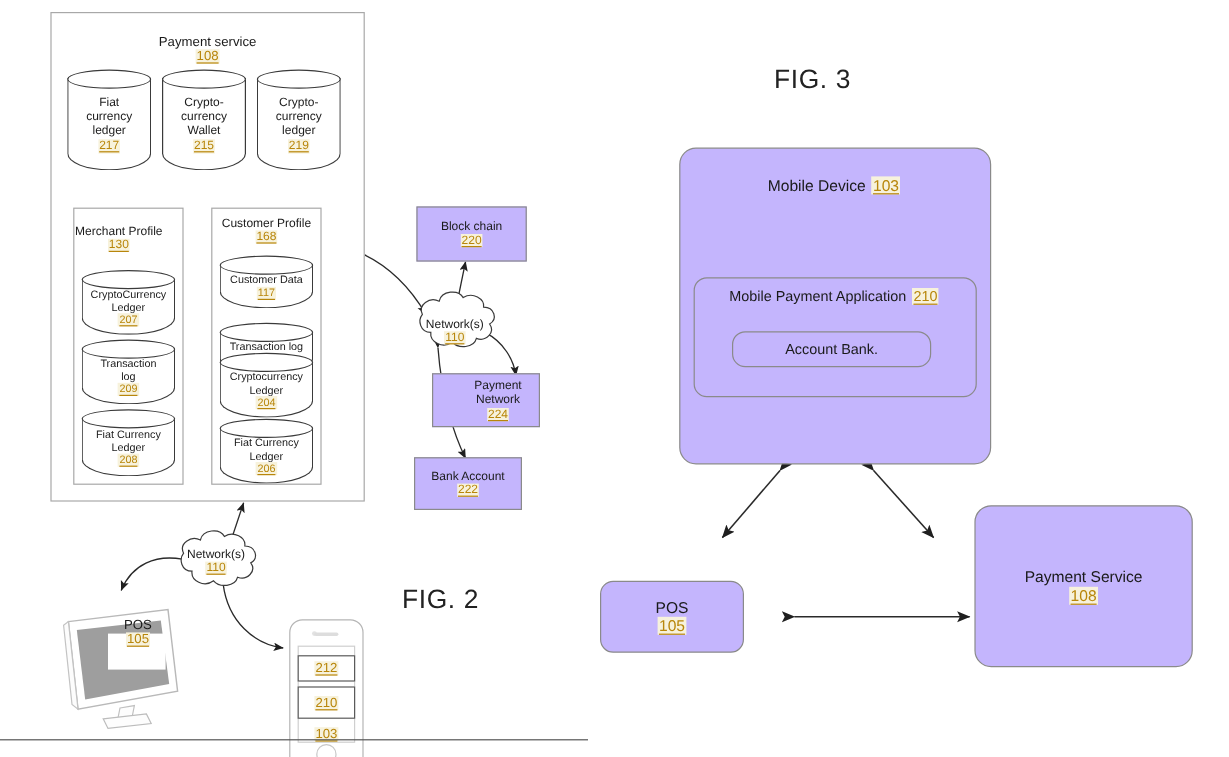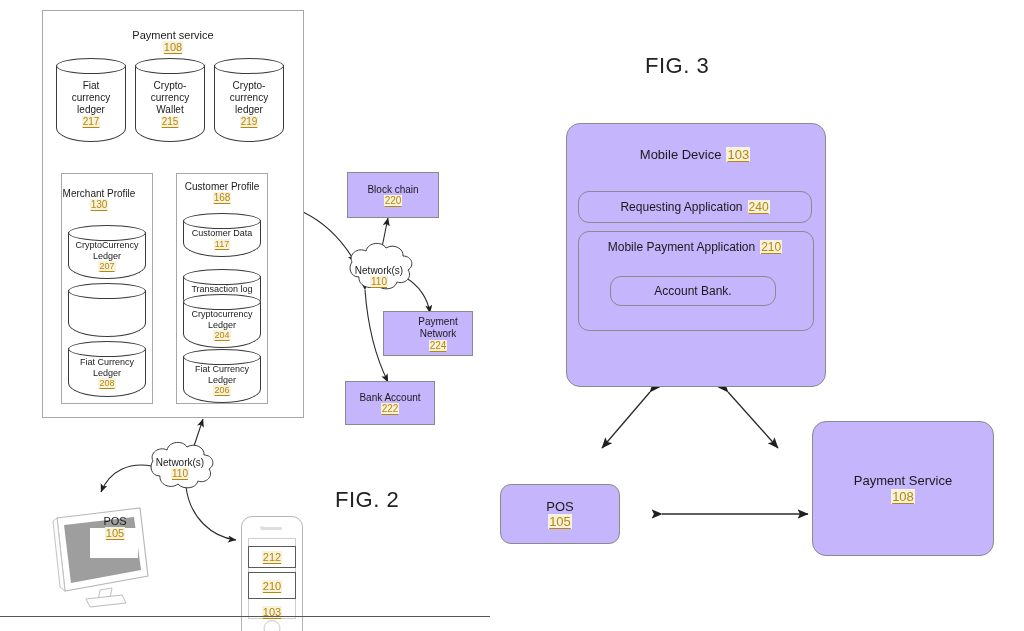--- a/index.html
+++ b/index.html
@@ -160,20 +160,25 @@
     <div class="lbl">
       <span class="t f9" style="font-size:9px">CryptoCurrency</span>
       <span class="t" style="font-size:9px">Ledger</span>
       <span class="ref" style="font-size:9px">207</span>
     </div>
   </div>
 
   <div class="cyl" style="left:68px;top:283px;width:78px;height:54px;">
     <div class="body"></div>
       <div class="top"></div>
+    <div class="lbl">
+      <span class="t" style="font-size:9px">Transaction</span>
+      <span class="t" style="font-size:9px">log</span>
+      <span class="ref" style="font-size:9px">209</span>
+    </div>
   </div>
 
   <div class="cyl" style="left:68px;top:341px;width:78px;height:56px;">
     <div class="body"></div>
       <div class="top"></div>
     <div class="lbl">
       <span class="t" style="font-size:9px">Fiat Currency</span>
       <span class="t" style="font-size:9px">Ledger</span>
       <span class="ref" style="font-size:9px">208</span>
     </div>
@@ -231,21 +236,21 @@
   <svg class="layer" style="left:0;top:0;" viewBox="0 0 1024 631">
     <path d="M352,262 c-4,-8 6,-15 14,-11 c2,-9 16,-10 20,-3 c8,-5 18,1 17,8
              c9,0 12,10 5,14 c5,7 -3,15 -11,12 c-2,8 -15,9 -20,3
              c-8,6 -19,0 -18,-8 c-9,0 -11,-10 -7,-15 z" fill="#fff" stroke="#3a3a3a" stroke-width="1"></path>
   </svg>
   <div class="node" style="left:345px;top:260px;width:68px;height:32px;">
     <span class="t f10">Network(s)</span>
     <span class="ref f10">110</span>
   </div>
 
-  <div class="node rectbox" style="left:383px;top:311px;width:90px;height:45px;padding-left:20px;">
+  <div class="node rectbox" style="left:360px;top:311px;width:90px;height:45px;padding-left:20px;">
     <span class="t f10">Payment Network</span>
     <span class="ref f10">224</span>
   </div>
 
   <div class="node rectbox" style="left:345px;top:381px;width:90px;height:44px;">
     <span class="t f10">Bank Account</span>
     <span class="ref f10">222</span>
   </div>
 
   <svg class="layer" style="left:0;top:0;" viewBox="0 0 1024 631">
@@ -302,26 +307,20 @@
   <div class="rectbox round-lg" style="position:absolute;left:566px;top:123px;
        width:258px;height:262px;"></div>
 
   <div class="node" style="left:566px;top:144px;width:258px;height:22px;">
     <span class="inline-row">
       <span class="t f13">Mobile Device</span>
       <span class="ref f13">103</span>
     </span>
   </div>
 
-  <div class="node rectbox round-md" style="left:578px;top:191px;width:234px;height:32px;">
-    <span class="inline-row">
-      <span class="t f12">Requesting Application</span>
-      <span class="ref f12">240</span>
-    </span>
-  </div>
 
   <div class="rectbox round-md" style="position:absolute;left:578px;top:231px;
        width:234px;height:98px;"></div>
   <div class="node" style="left:578px;top:236px;width:234px;height:22px;">
     <span class="inline-row">
       <span class="t f12">Mobile Payment Application</span>
       <span class="ref f12">210</span>
     </span>
   </div>
   <div class="node rectbox round-md" style="left:610px;top:276px;width:166px;height:30px;">

